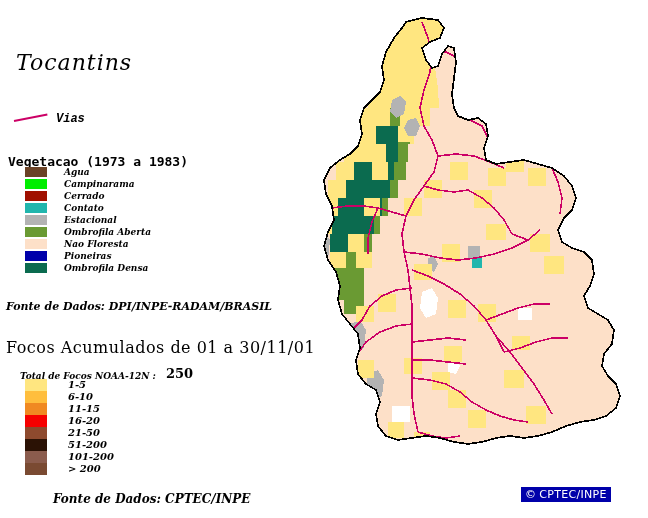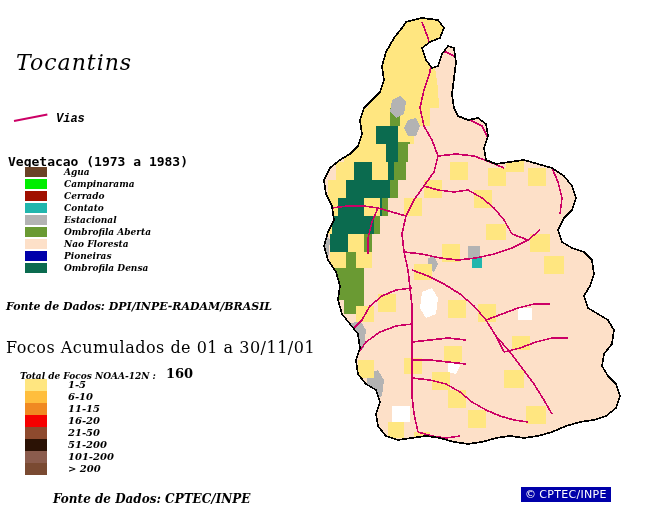--- a/index.html
+++ b/index.html
@@ -239,21 +239,21 @@
         <div class="veg-swatch" style="background: rgb(11, 107, 79);"></div>
         <div class="veg-label">Ombrofila Densa</div>
       </div>
     </div>
 
   <div class="source-veg">Fonte de Dados: DPI/INPE-RADAM/BRASIL</div>
 
   <div class="focos-header">Focos Acumulados de 01 a 30/11/01</div>
   <div class="focos-total">
     <span class="t-label">Total de Focos NOAA-12N :</span>
-    <span class="t-value">160</span>
+    <span class="t-value">250</span>
   </div>
   <div class="focos-list" id="focos-list">
       <div class="focos-item">
         <div class="focos-swatch" style="background: rgb(255, 230, 128);"></div>
         <div class="focos-label">1-5</div>
       </div>
       <div class="focos-item">
         <div class="focos-swatch" style="background: rgb(255, 190, 61);"></div>
         <div class="focos-label">6-10</div>
       </div>

